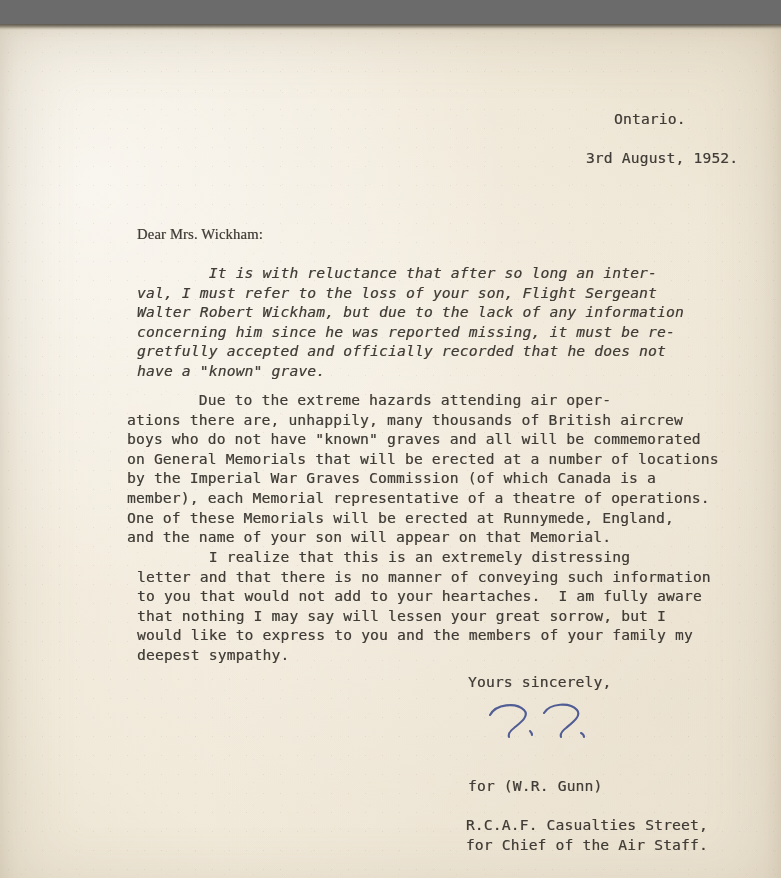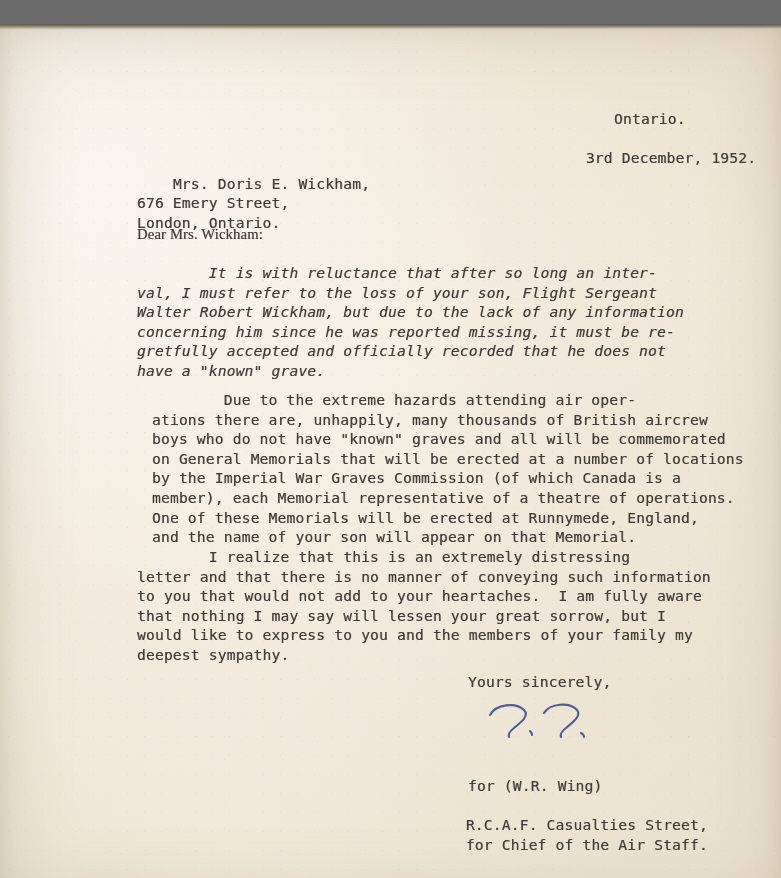--- a/index.html
+++ b/index.html
@@ -59,21 +59,21 @@
       0.4px 0.3px 0.6px rgba(90,82,70,.48),
       -0.3px 0.2px 0.5px rgba(110,100,85,.30);
     opacity: .93;
   }
   .blk { position: absolute; }
   #hdr       { left: 550px; top: 46px; }
   #hdr .l1   { display: block; padding-left: 64px; }
   #addr      { left: 137px; top: 130px; }
   #salut     { left: 137px; top: 201px; font-family: Liberation Serif, serif; }
   #p1        { left: 137px; top: 239px; font-style: italic; }
-  #p2        { left: 152px; top: 366px; }
+  #p2        { left: 127px; top: 366px; }
   #p3        { left: 137px; top: 523px; }
   #close     { left: 468px; top: 648px; }
   #sigblock  { left: 430px; top: 713px; }
   #sigblock .ind { display: block; padding-left: 38px; }
   
   #signature {
     position: absolute;
     left: 486px;
     top: 676px;
     width: 120px;
@@ -85,28 +85,23 @@
 </head>
 <body>
 
 <div id="page">
 
   <div id="grain"></div>
   <div id="topstrip"></div>
 
   <div class="blk tw" id="hdr">
     <span class="l1">Ontario.</span>
-    <span>3rd December, 1952.</span>
+    <span>3rd August, 1952.</span>
   </div>
 
-  <div class="blk tw" id="addr">
-    <span>Mrs. Doris E. Wickham,</span>
-<span>676 Emery Street,</span>
-<span>London, Ontario.</span>
-  </div>
 
   <div class="blk tw" id="salut">Dear Mrs. Wickham:</div>
 
   <div class="blk tw" id="p1">        It is with reluctance that after so long an inter-
 val, I must refer to the loss of your son, Flight Sergeant
 Walter Robert Wickham, but due to the lack of any information
 concerning him since he was reported missing, it must be re-
 gretfully accepted and officially recorded that he does not
 have a "known" grave.</div>
   <div class="blk tw" id="p2">        Due to the extreme hazards attending air oper-
@@ -131,19 +126,19 @@
       <g stroke="#3b4a8c" stroke-width="2.1" stroke-linecap="round" stroke-linejoin="round" fill="none" opacity="0.88">
         <path d="M4 15 C 10 4, 30 2, 38 10 C 44 16, 34 23, 28 28 C 24 31, 22 34, 23 37"></path>
         <path d="M44 31 C 45 32, 46 33, 46 35"></path>
         <path d="M58 13 C 64 3, 84 2, 91 10 C 96 16, 86 23, 80 28 C 76 31, 74 34, 75 37"></path>
         <path d="M95 33 C 97 34, 98 35, 98 37"></path>
       </g>
     </svg>
   </div>
 
   <div class="blk tw" id="sigblock">
-    <span class="ind">for (W.R. Wing)</span>
+    <span class="ind">for (W.R. Gunn)</span>
     <span>R.C.A.F. Casualties Street,</span>
     <span>for Chief of the Air Staff.</span>
   </div>
 
   <div id="vignette"></div>
 </div>
 
 </body></html>

